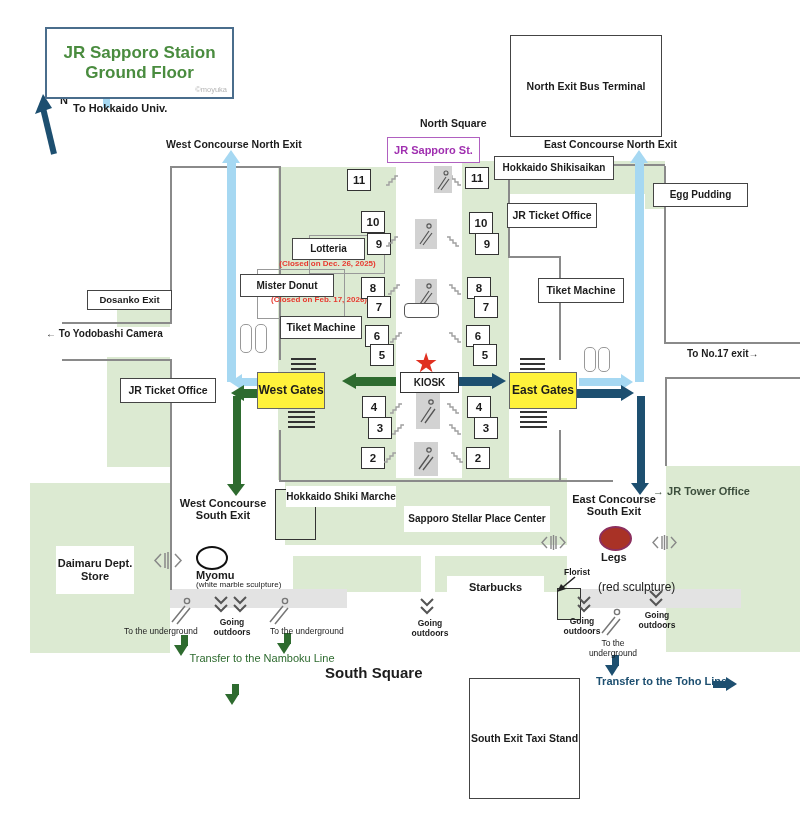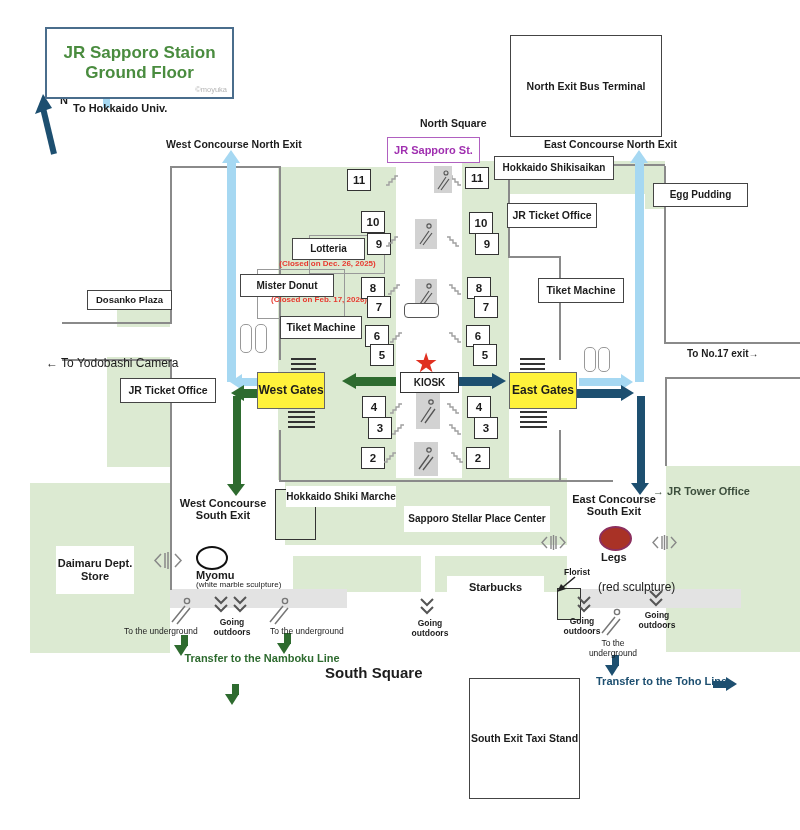--- a/index.html
+++ b/index.html
@@ -14,21 +14,21 @@
   .t{position:absolute;white-space:nowrap;font-size:10px;}
   .wrap{white-space:normal;text-align:center;}
   .nb{position:absolute;width:22px;height:20px;background:#fff;border:1.6px solid #333;
       font-weight:700;font-size:11.5px;display:flex;align-items:center;justify-content:center;}
   .esc{position:absolute;background:#d2d2d2;display:flex;align-items:center;justify-content:center;}
   .bar{position:absolute;}
   .tri{position:absolute;width:0;height:0;}
   .hatch{position:absolute;background:repeating-linear-gradient(to bottom,#333 0 1.6px,transparent 1.6px 5px);}
   .fp{position:absolute;border:1px solid #999;}
   .pill{position:absolute;width:10px;height:27px;border:1.5px solid #999;border-radius:5px;background:#fff;}
-  .grn{color:#2e6b2f;font-weight:700;}
+  .grn{color:#2e6b2f;font-weight:400;}
   .nvy{color:#1d4f70;font-weight:700;}
   .red{color:#e8392f;font-weight:700;font-size:8px;}
   svg{position:absolute;overflow:visible;}
 </style>
 </head>
 <body>
 
 <div id="map">
 
   <div class="g" style="left:278px;top:167px;width:118px;height:313px"></div>
@@ -122,22 +122,22 @@
   <div class="t" style="left:166px;top:138px;font-weight:600;font-size:10.5px">West Concourse North Exit</div>
   <div class="t" style="left:544px;top:138px;font-weight:600;font-size:10.5px">East Concourse North Exit</div>
 
   <div class="box" style="left:494px;top:156px;width:118px;height:22px">Hokkaido Shikisaikan</div>
   <div class="box" style="left:653px;top:183px;width:93px;height:22px">Egg Pudding</div>
   <div class="box" style="left:507px;top:203px;width:88px;height:23px;font-size:10.5px">JR Ticket Office</div>
   <div class="box" style="left:538px;top:278px;width:84px;height:23px;font-size:10.5px">Tiket Machine</div>
   <div class="t" style="left:687px;top:348px;font-size:10px;font-weight:600">To No.17 exit→</div>
   <div class="t" style="left:653px;top:485px;font-size:11px;font-weight:600;color:#3d4f3d">→ JR Tower Office</div>
 
-  <div class="box" style="left:87px;top:290px;width:83px;height:18px;font-size:9.5px">Dosanko Plaza</div>
-  <div class="t" style="left:46px;top:356px;font-weight:400;font-size:12px">←   To Yodobashi Camera</div>
+  <div class="box" style="left:87px;top:290px;width:83px;height:18px;font-size:9.5px">Dosanko Exit</div>
+  <div class="t" style="left:46px;top:328px;font-weight:700;font-size:10px">←   To Yodobashi Camera</div>
   <div class="box" style="left:120px;top:378px;width:94px;height:23px;font-size:10.5px">JR Ticket Office</div>
   <div class="box" style="left:292px;top:238px;width:71px;height:20px">Lotteria</div>
   <div class="t red wrap" style="left:275px;top:259px;width:105px">(Closed on Dec. 26, 2025)</div>
   <div class="box" style="left:240px;top:274px;width:92px;height:21px">Mister Donut</div>
   <div class="t red wrap" style="left:266px;top:295px;width:106px">(Closed on Feb. 17, 2026)</div>
   <div class="box" style="left:280px;top:316px;width:80px;height:21px;font-size:10.5px">Tiket Machine</div>
 
   <div class="nb" style="left:347px;top:169px">11</div>
   <div class="nb" style="left:361px;top:211px">10</div>
   <div class="nb" style="left:367px;top:233px">9</div>

